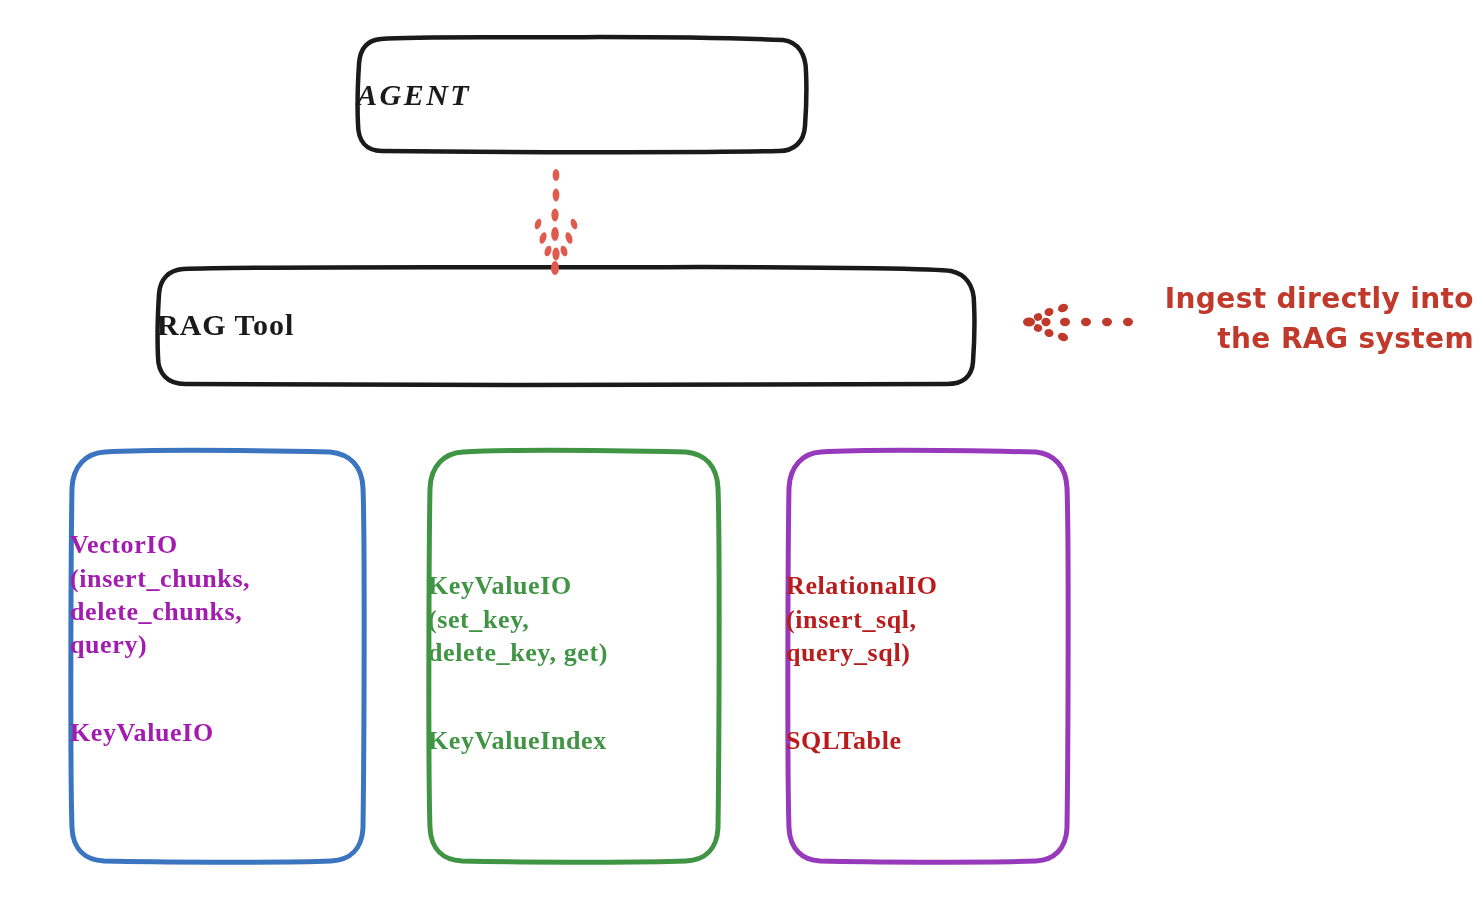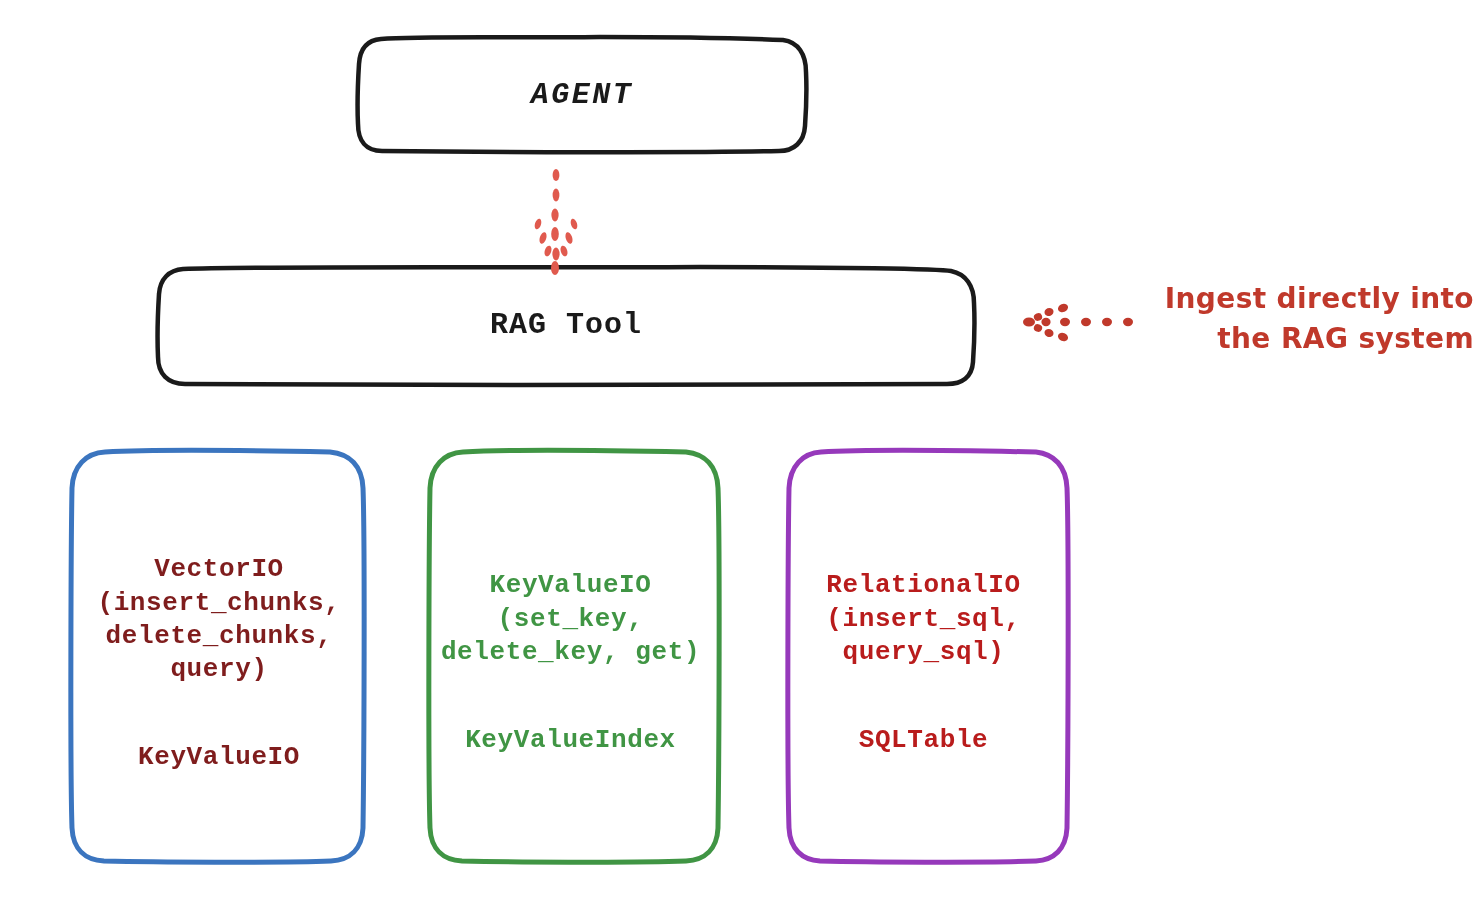--- a/index.html
+++ b/index.html
@@ -17,25 +17,25 @@
 
   #canvas {
     position: absolute;
     inset: 0;
     width: 1484px;
     height: 910px;
   }
 
   .node-label {
     position: absolute;
-    text-align: center;
+    text-align: left;
     white-space: pre-line;
     line-height: 1.28;
     letter-spacing: 0.5px;
-    font-family: Liberation Mono, monospace;
+    font-family: Liberation Serif, serif;
     pointer-events: none;
   }
   #agent-label {
     left: 357px;
     top: 76px;
     width: 450px;
     font-size: 30px;
     font-weight: 600;
     font-style: italic;
     color: #1a1a1a;
@@ -72,23 +72,23 @@
     letter-spacing: 0.6px;
   }
   .card-sub {
     font-size: 26px;
     font-weight: 700;
     letter-spacing: 0.6px;
   }
 
   #vector-text {
     left: 70px;
-    top: 533px;
+    top: 508px;
     width: 298px;
-    color: #7f1d1d;
+    color: #a21caf;
   }
   #kv-text {
     left: 428px;
     top: 549px;
     width: 285px;
     color: #409544;
   }
   #rel-text {
     left: 786px;
     top: 549px;

